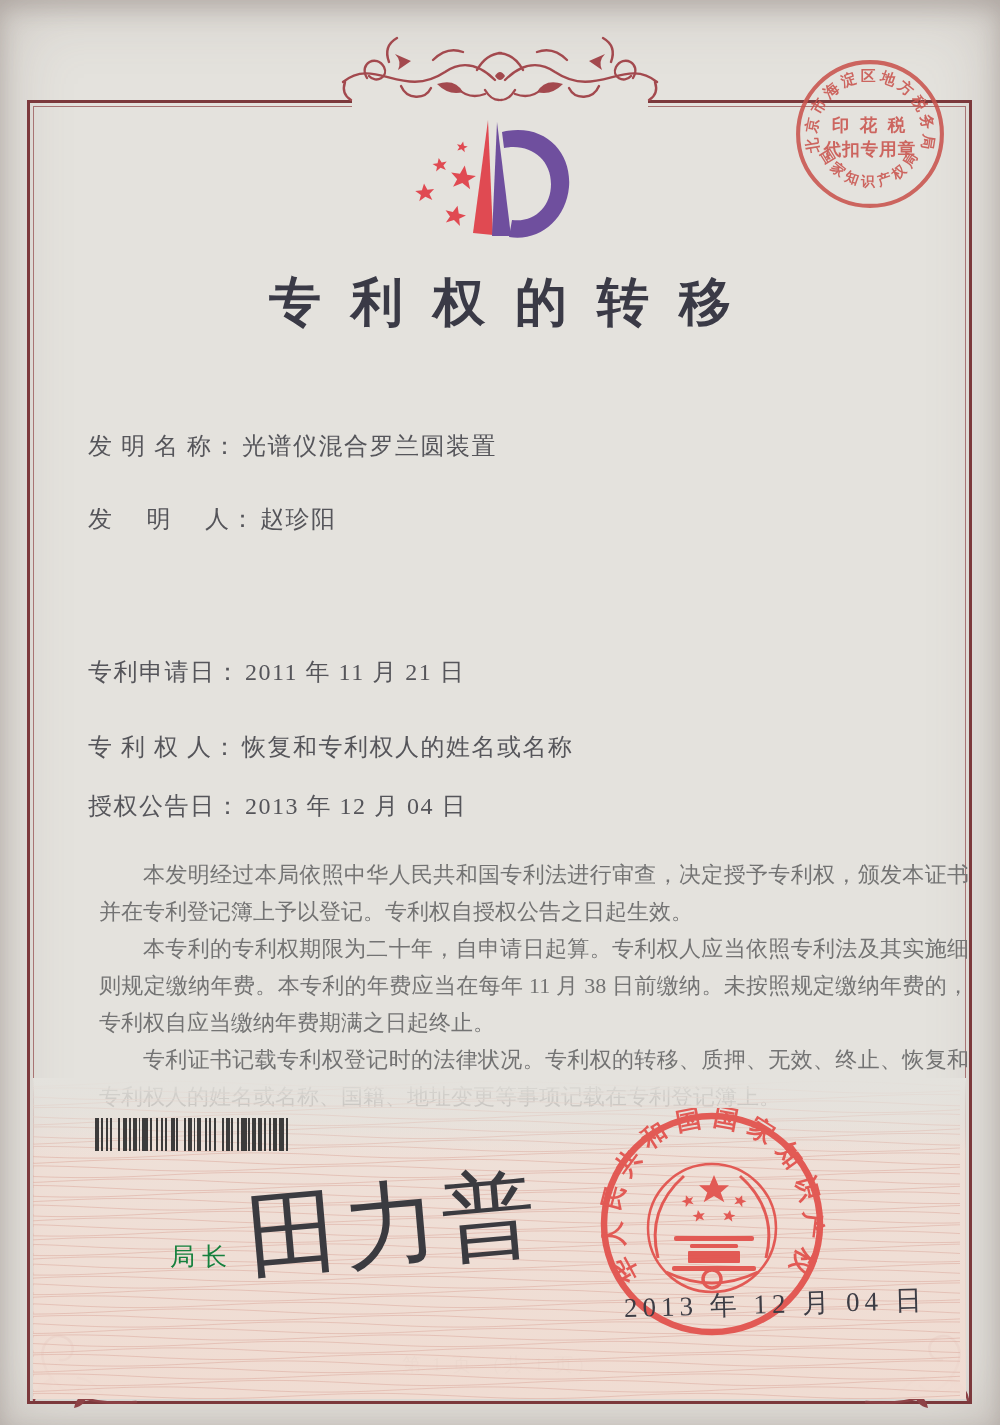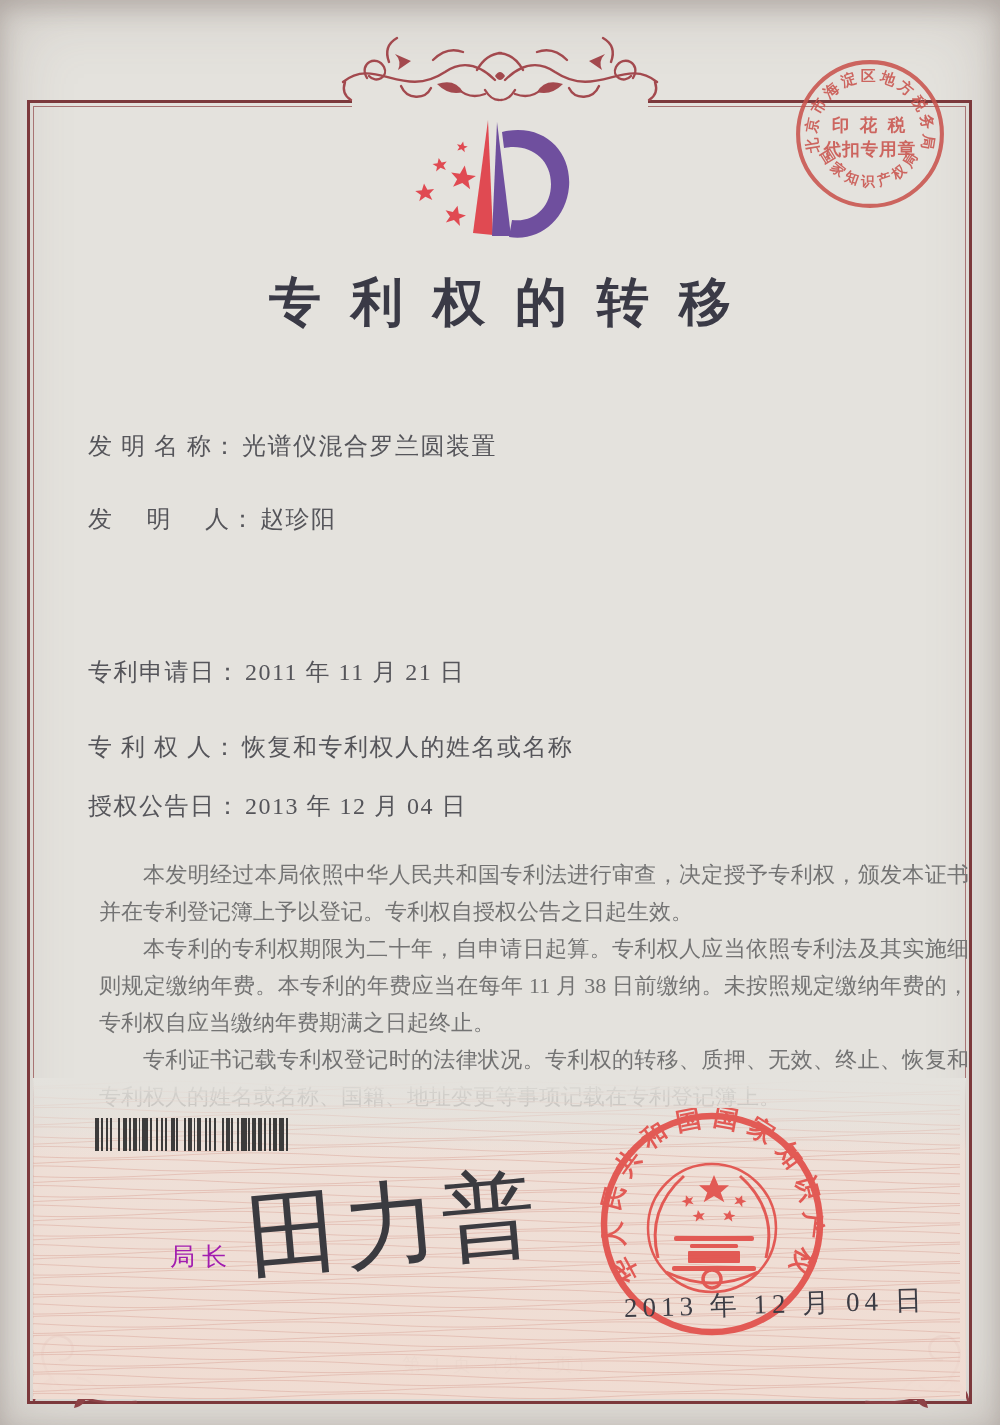--- a/index.html
+++ b/index.html
@@ -32,21 +32,21 @@
         background:linear-gradient(180deg,rgba(242,226,217,0) 0%,rgba(241,223,214,.8) 22%,#f0dcd2 100%);}
   #waves-svg{position:absolute;left:0;top:0;}
   #waves-svg path{fill:none;stroke:#dfb5a9;stroke-width:1;opacity:.7;}
   #band-fade{position:absolute;left:0;top:0;width:100%;height:80px;
         background:linear-gradient(180deg,#e4e2dd 0%,rgba(228,226,221,0) 100%);}
   
   #barcode{left:95px;top:1118px;width:276px;height:33px;display:flex;z-index:3;}
   #barcode div{height:100%;}
   #barcode .b{background:#3c3b3b;}
   
-  #sig-title{left:170px;top:1240px;font-size:25px;letter-spacing:7px;color:#a21caf;z-index:3;}
+  #sig-title{left:170px;top:1240px;font-size:25px;letter-spacing:7px;color:#15803d;z-index:3;}
   #sig-name{left:246px;top:1162px;font-size:94px;color:#3b3b40;z-index:3;
             transform:rotate(-5deg);letter-spacing:4px;font-weight:500;}
   
   #seal-svg{left:596px;top:1108px;z-index:2;opacity:.93;}
   #seal-date{left:624px;top:1286px;font-size:27px;letter-spacing:5px;color:#3d3d45;
              transform:rotate(-1.5deg);z-index:4;white-space:nowrap;}
   
   #footer{left:0;right:0;top:1352px;text-align:center;font-size:19px;letter-spacing:3px;color:#6e615c;}
   
   #logo-svg{left:402px;top:94px;}

